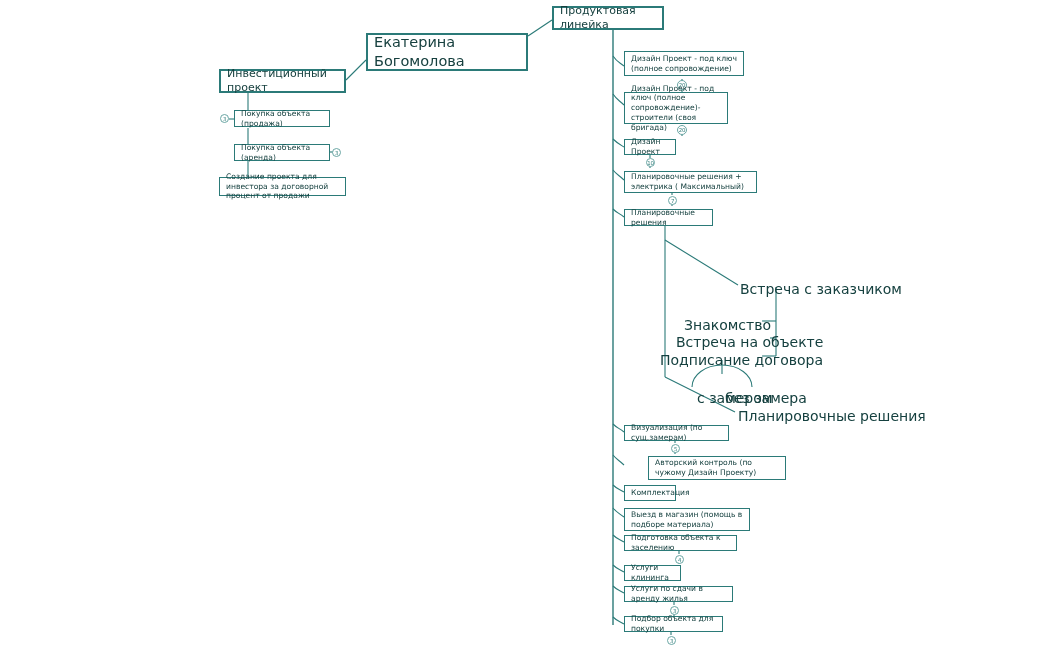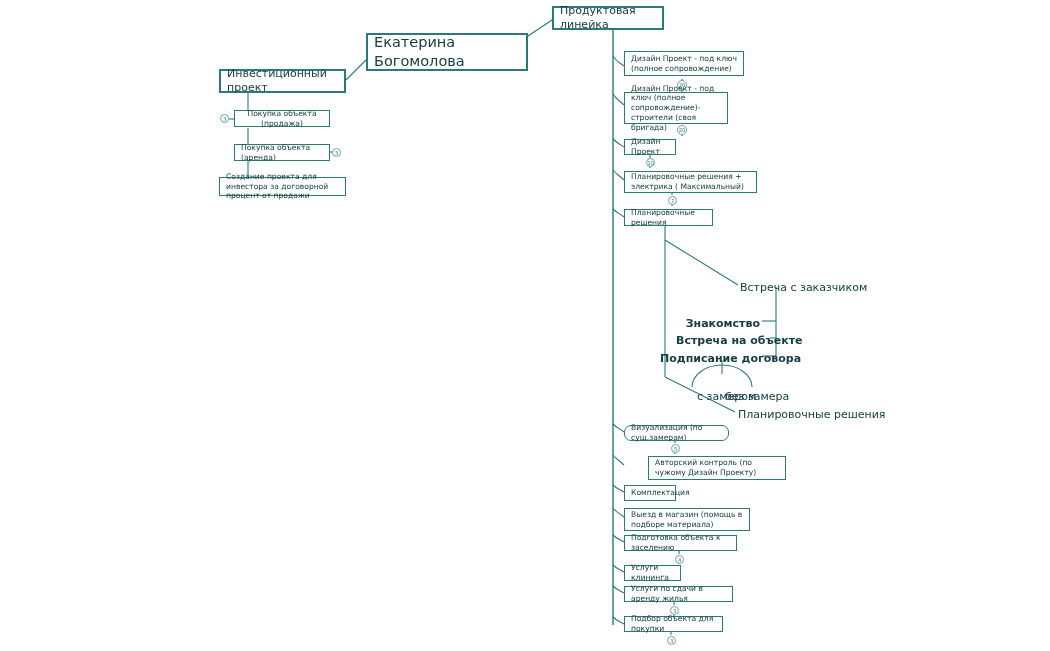--- a/index.html
+++ b/index.html
@@ -43,27 +43,26 @@
     border-width: 2px;
     font-size: 14.5px;
     justify-content: center;
     color: #17403f;
   }
   .node-sm {
     font-size: 7.6px;
   }
   .plain {
     position: absolute;
-    font-size: 11px;
+    font-size: 14px;
     color: #15403f;
     white-space: nowrap;
   }
   .plain.r {
     text-align: right;
-    font-weight: bold;
   }
   .badge {
     position: absolute;
     box-sizing: border-box;
     border: 1px solid #6aa6a4;
     border-radius: 50%;
     color: #37807e;
     display: flex;
     align-items: center;
     justify-content: center;
@@ -148,21 +147,21 @@
   </svg>
 
   <div class="node node-big pad" style="left:366px; top:33px; width:162px; height:38px;">
     <span>Екатерина Богомолова</span>
   </div>
 
   <div class="node node-big pad" style="left:219px; top:69px; width:127px; height:24px; font-size:11px;">
     <span>Инвестиционный проект</span>
   </div>
 
-  <div class="node node-sm pad" style="left:234px; top:110px; width:96px; height:17px;text-align:center;">
+  <div class="node node-sm pad" style="left:234px; top:110px; width:96px; height:17px;">
     <span>Покупка объекта (продажа)</span>
   </div>
   <div class="badge b9" style="left:220px; top:114px;">
     <span>3</span>
   </div>
 
   <div class="node node-sm pad" style="left:234px; top:144px; width:96px; height:17px;">
     <span>Покупка объекта (аренда)</span>
   </div>
   <div class="badge b9" style="left:332px; top:148px;">
@@ -224,21 +223,21 @@
   <div class="plain" style="left:673px; top:390px;padding-left:24px;">
     <span>с замером</span>
   </div>
   <div class="plain" style="left:725px; top:390px;">
     <span>без замера</span>
   </div>
   <div class="plain" style="left:738px; top:408px;">
     <span>Планировочные решения</span>
   </div>
 
-  <div class="node node-sm pad" style="left:624px; top:425px; width:105px; height:16px;border-radius:7px;">
+  <div class="node node-sm pad" style="left:624px; top:425px; width:105px; height:16px;">
     <span>Визуализация (по сущ.замерам)</span>
   </div>
   <div class="badge b9" style="left:671px; top:444px;">
     <span>5</span>
   </div>
 
   <div class="node node-sm pad" style="left:624px; top:456px; width:138px; height:24px;margin-left:24px;">
     <span>Авторский контроль (по чужому Дизайн Проекту)</span>
   </div>
 

